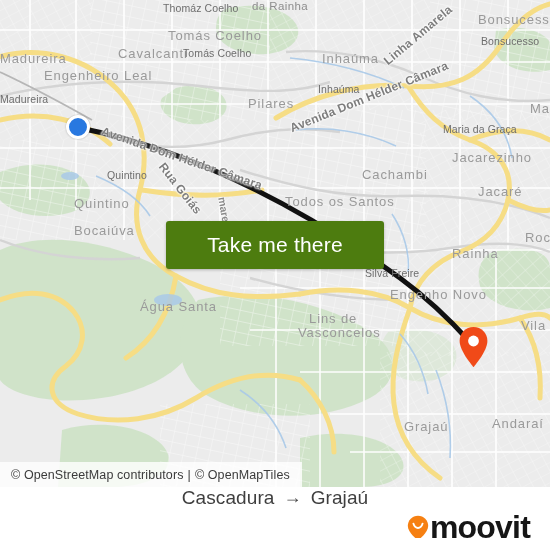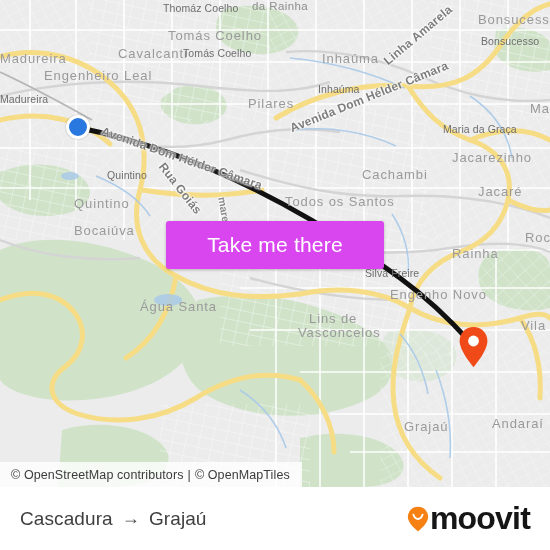--- a/index.html
+++ b/index.html
@@ -91,21 +91,21 @@
     width: 31px; height: 42px;
   }
 
   
   #take-me-there {
     position: absolute;
     left: 166px;
     top: 221px;
     width: 218px;
     height: 48px;
-    background: #d946ef;
+    background: #4d7c0f;
     border: none;
     border-radius: 3px;
     color: #ffffff;
     font-family: "Liberation Sans", sans-serif;
     font-size: 21px;
     letter-spacing: 0.2px;
     cursor: pointer;
     box-shadow: 0 1px 3px rgba(0,0,0,0.25);
     display: flex;
     align-items: center;
@@ -134,20 +134,21 @@
     position: absolute;
     left: 0;
     top: 487px;
     width: 550px;
     height: 63px;
     background: #ffffff;
     display: flex;
     align-items: center;
     padding: 0 20px;
     box-sizing: border-box;
+    flex-direction: column;
   }
   #route-summary {
     display: flex;
     align-items: baseline;
     font-size: 19px;
     color: #3f3f3f;
     letter-spacing: 0.1px;
   }
   #route-summary .arrow {
     margin: 0 9px;

